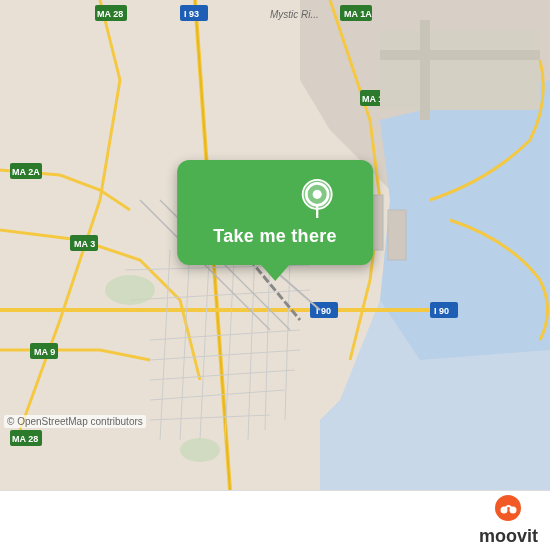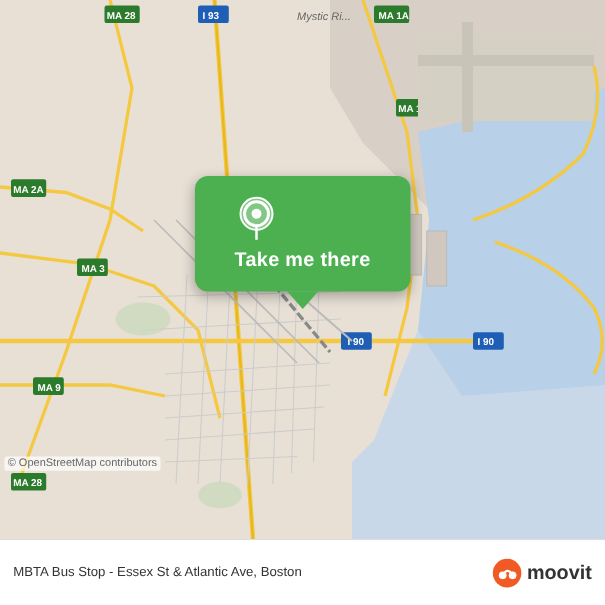--- a/index.html
+++ b/index.html
@@ -37,20 +37,21 @@
       padding: 0 12px;
       border-top: 1px solid #ddd;
       gap: 8px;
     }
 
     .moovit-logo {
       display: flex;
       align-items: center;
       gap: 4px;
       margin-left: auto;
+      flex-direction: column;
     }
 
     .moovit-logo-icon {
       width: 28px;
       height: 28px;
     }
 
     .moovit-text {
       font-size: 18px;
       font-weight: bold;
@@ -87,21 +88,21 @@
       align-items: center;
       gap: 0;
     }
 
     .green-card {
       background: #4CAF50;
       border-radius: 12px;
       padding: 18px 36px;
       display: flex;
       flex-direction: column;
-      align-items: flex-start;
+      align-items: flex-end;
       gap: 8px;
       box-shadow: 0 4px 12px rgba(0,0,0,0.3);
     }
 
     .pin-icon {
       width: 40px;
       height: 40px;
     }
 
     .take-me-there-btn {
@@ -229,21 +230,20 @@
       </svg>
       <button class="take-me-there-btn">Take me there</button>
     </div>
     <div class="green-card-arrow"></div>
   </div>
 
   <div class="copyright">© OpenStreetMap contributors</div>
 </div>
 
 <div id="bottom-bar">
-  <span class="bottom-text">MBTA Bus Stop - Essex St &amp; Atlantic Ave, Boston</span>
   <div class="moovit-logo">
 
     <svg class="moovit-logo-icon" viewBox="0 0 28 28" xmlns="http://www.w3.org/2000/svg">
       <circle cx="14" cy="14" r="13" fill="#f15a24"></circle>
       <circle cx="10" cy="16" r="3.5" fill="white"></circle>
       <circle cx="19" cy="16" r="3.5" fill="white"></circle>
       <path d="M10 16 Q14.5 8 19 16" stroke="white" stroke-width="2" fill="none"></path>
     </svg>
     <span class="moovit-text">moovit</span>
   </div>

